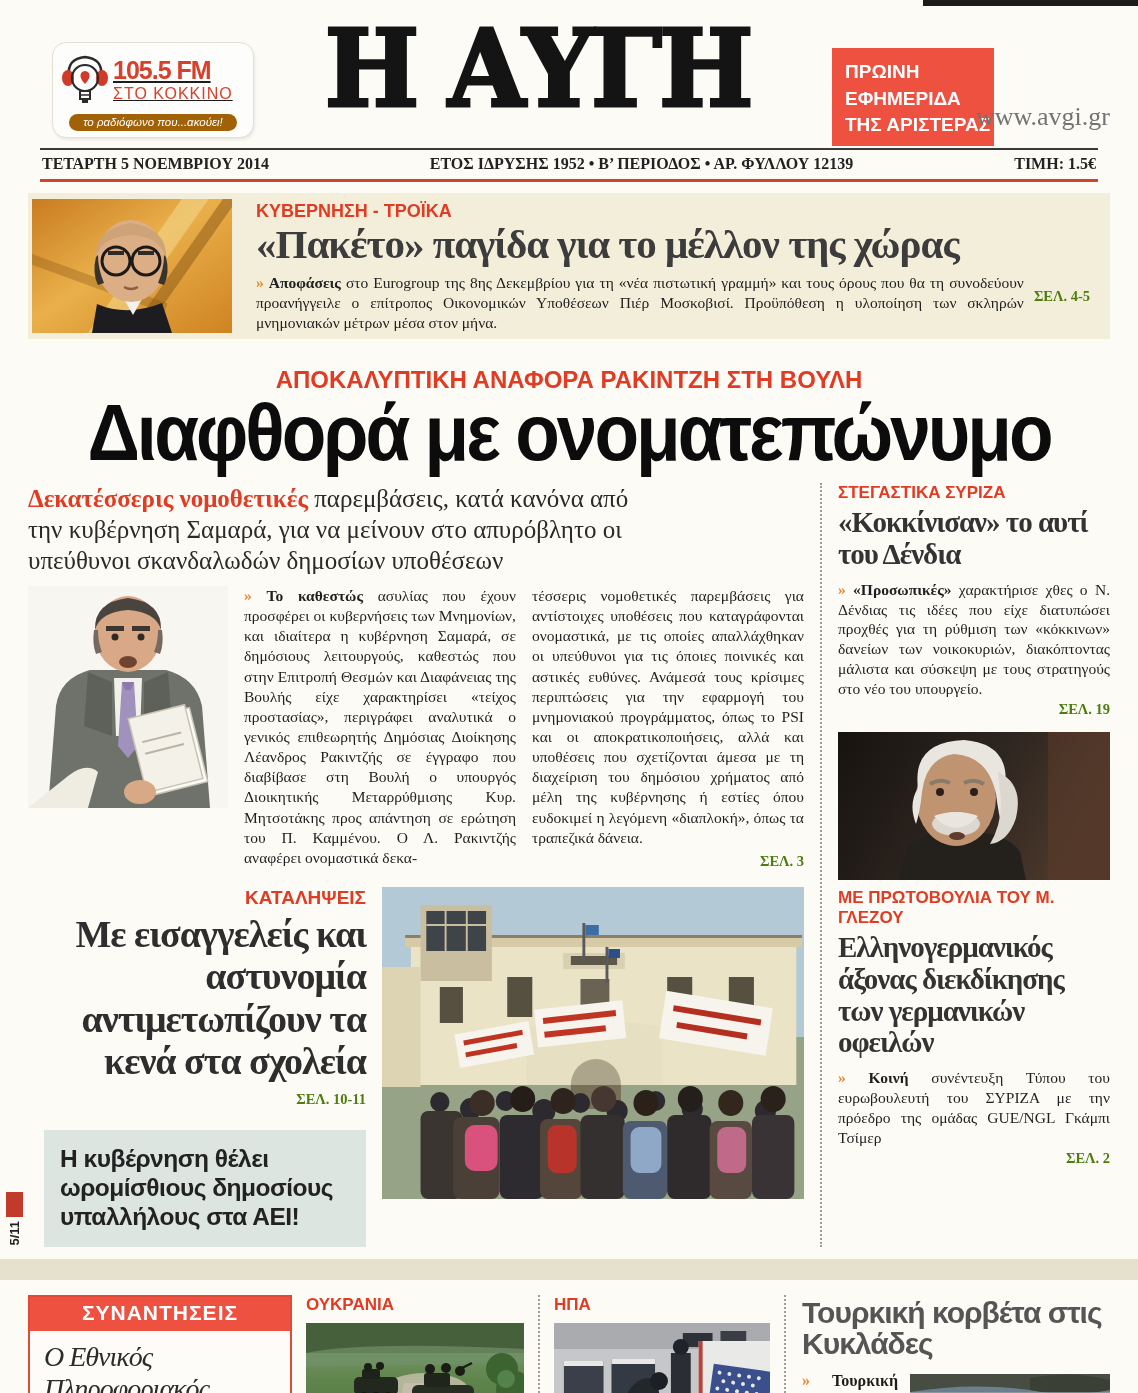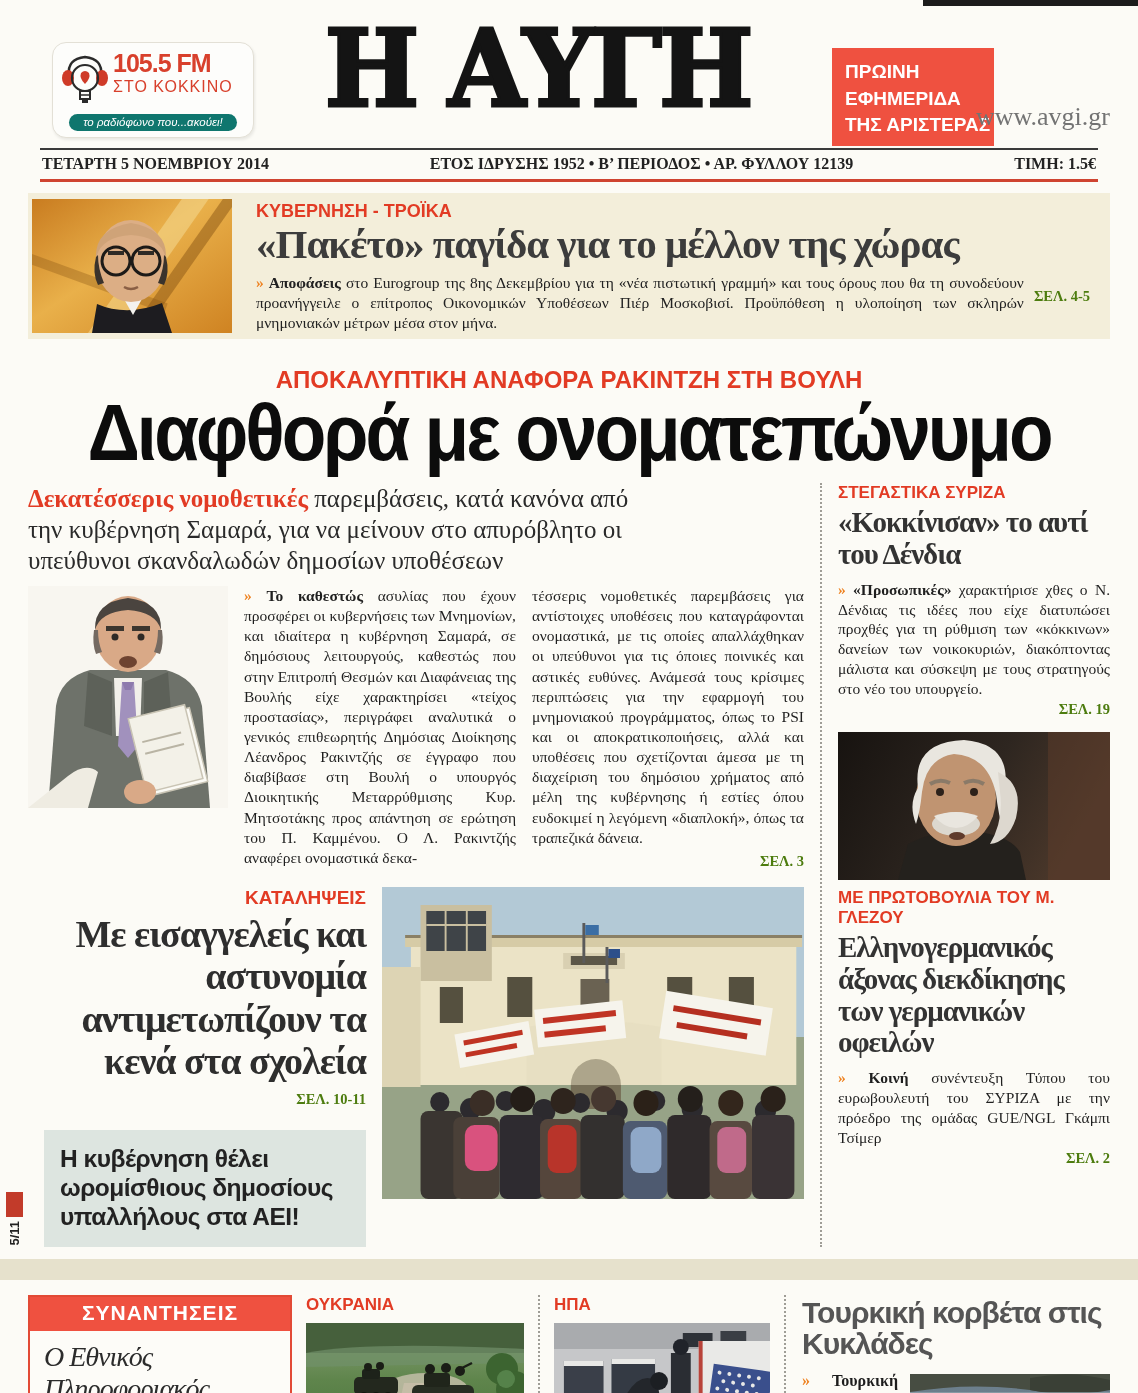--- a/index.html
+++ b/index.html
@@ -10,26 +10,26 @@
   }
   .scan-strip{ position:absolute; top:0; right:0; width:215px; height:6px; background:#1c1c1c; }
 
   
   .masthead{ position:relative; height:148px; }
   .radio-logo{
     position:absolute; left:52px; top:42px; width:202px; height:96px;
     background:#fdfdfb; border:1px solid #e3e0d6; border-radius:14px;
     box-shadow:1px 2px 3px rgba(0,0,0,.08); padding:8px 8px 6px 6px;
   }
-  .radio-row{ display:flex; align-items:flex-start; }
+  .radio-row{ display:flex; align-items:center;text-decoration:underline; }
   .radio-texts{ margin-left:2px; font-family:"Liberation Sans",sans-serif; color:#d8402c; line-height:1; }
   .radio-freq{ font-weight:bold; font-size:25px; letter-spacing:-1px; }
   .radio-station{ font-size:16px; letter-spacing:1px; margin-top:3px; }
   .radio-slogan{
-    margin:5px 0 0 10px; background:#0f766e; color:#fff; border-radius:9px;
+    margin:5px 0 0 10px; background:#a16207; color:#fff; border-radius:9px;
     font-family:"Liberation Sans",sans-serif; font-style:italic; font-size:11.5px;
     text-align:center; padding:2px 4px 3px; width:168px;
   }
   .masthead-title{
     position:absolute; left:280px; top:14px; width:515px; text-align:center;
     font-family:"DejaVu Serif", serif; font-weight:bold; font-size:100px; line-height:1.05;
     color:#141414; letter-spacing:-3px; -webkit-text-stroke:3px #141414;
     transform:scaleY(1.06); transform-origin:top center;
   }
   .tagline-box{

